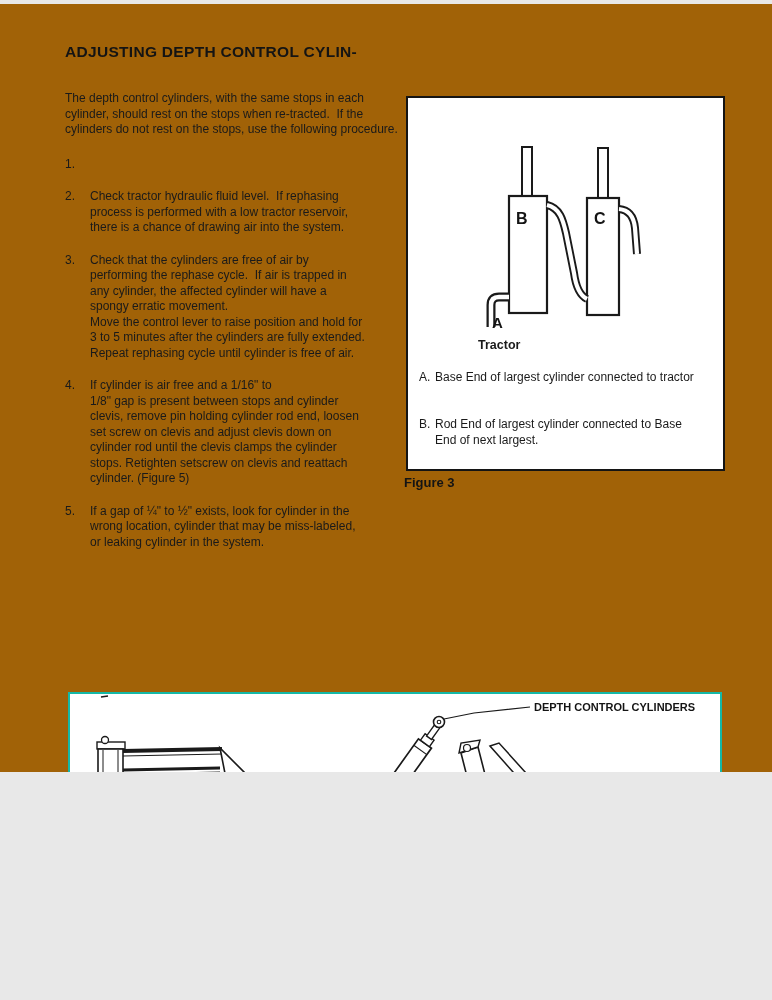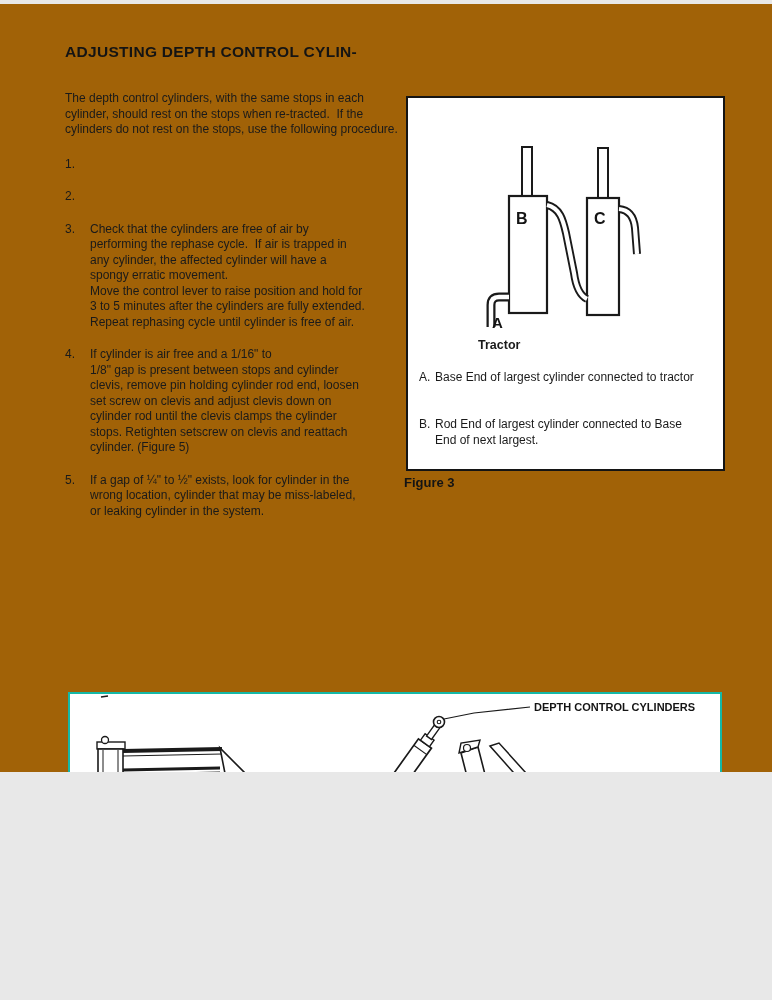--- a/index.html
+++ b/index.html
@@ -57,20 +57,21 @@
     </h1>
 
     <p class="intro">The depth control cylinders, with the same stops in each cylinder, should rest on the stops when re-tracted.  If the cylinders do not rest on the stops, use the following procedure.</p>
 
     <div class="steps">
       <div class="step">
         <div class="step-num">1.</div>
       </div>
       <div class="step">
         <div class="step-num">2.</div>
+        <div class="step-text">Check tractor hydraulic fluid level.  If rephasing process is performed with a low tractor reservoir, there is a chance of drawing air into the system.</div>
       </div>
       <div class="step">
         <div class="step-num">3.</div>
         <div class="step-text">Check that the cylinders are free of air by performing the rephase cycle.  If air is trapped in any cylinder, the affected cylinder will have a spongy erratic movement.
 Move the control lever to raise position and hold for 3 to 5 minutes after the cylinders are fully extended.    Repeat rephasing cycle until cylinder is free of air.</div>
       </div>
       <div class="step">
         <div class="step-num">4.</div>
         <div class="step-text">If cylinder is air free and a 1/16" to
 1/8" gap is present between stops and cylinder clevis, remove pin holding cylinder rod end, loosen set screw on clevis and adjust clevis down on cylinder rod until the clevis clamps the cylinder stops. Retighten setscrew on clevis and reattach cylinder. (Figure 5)</div>

